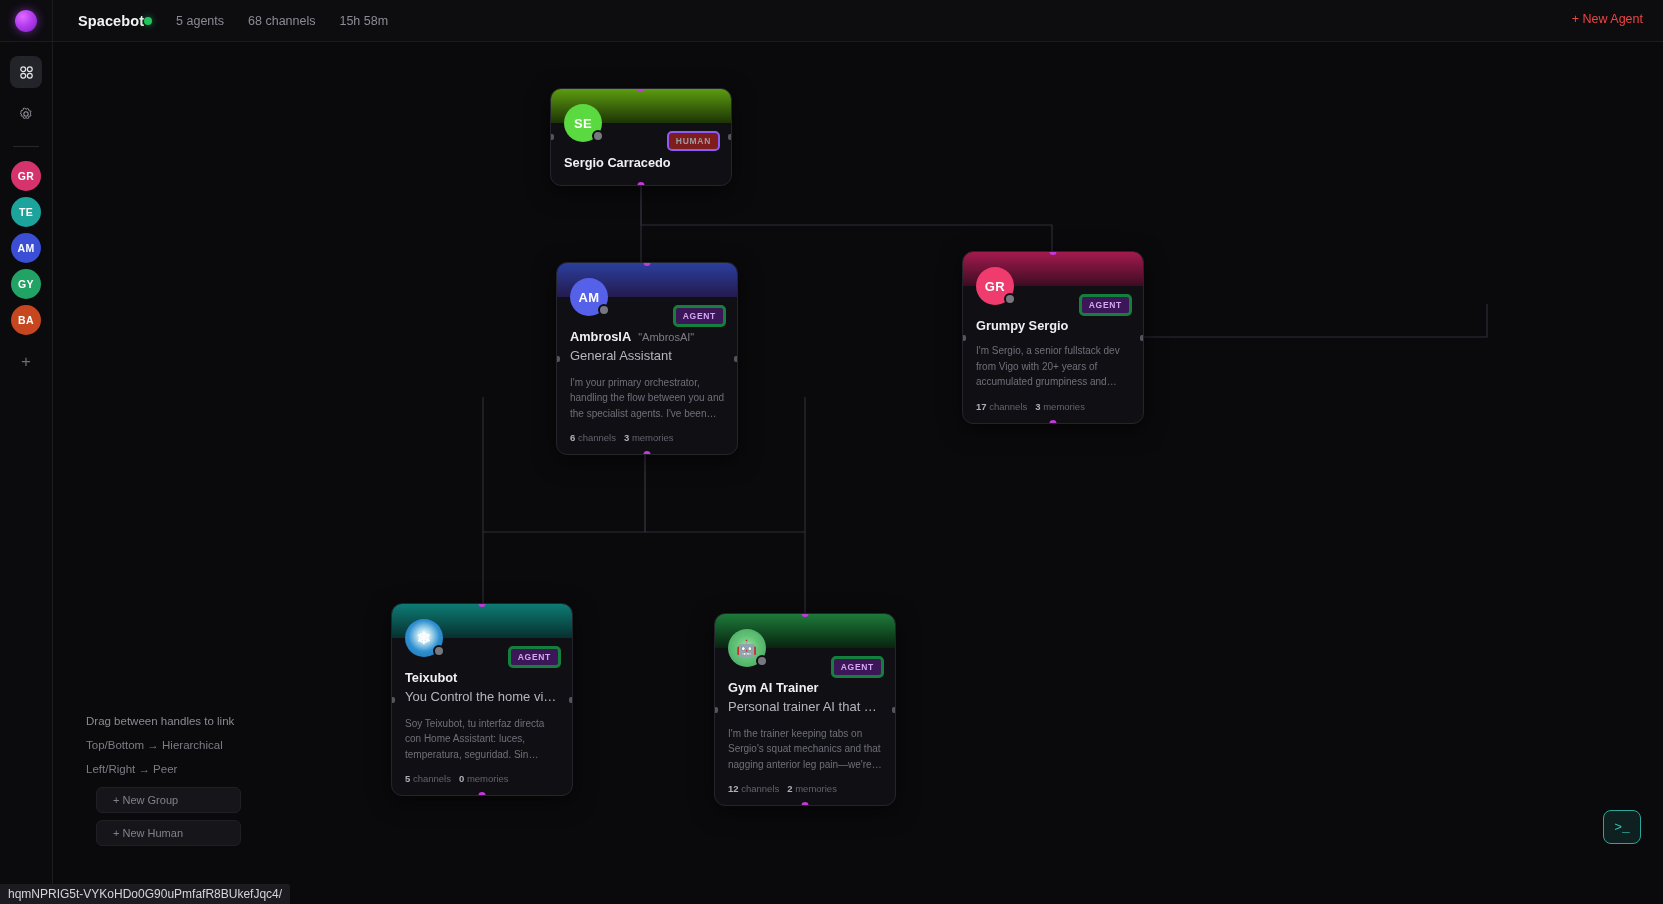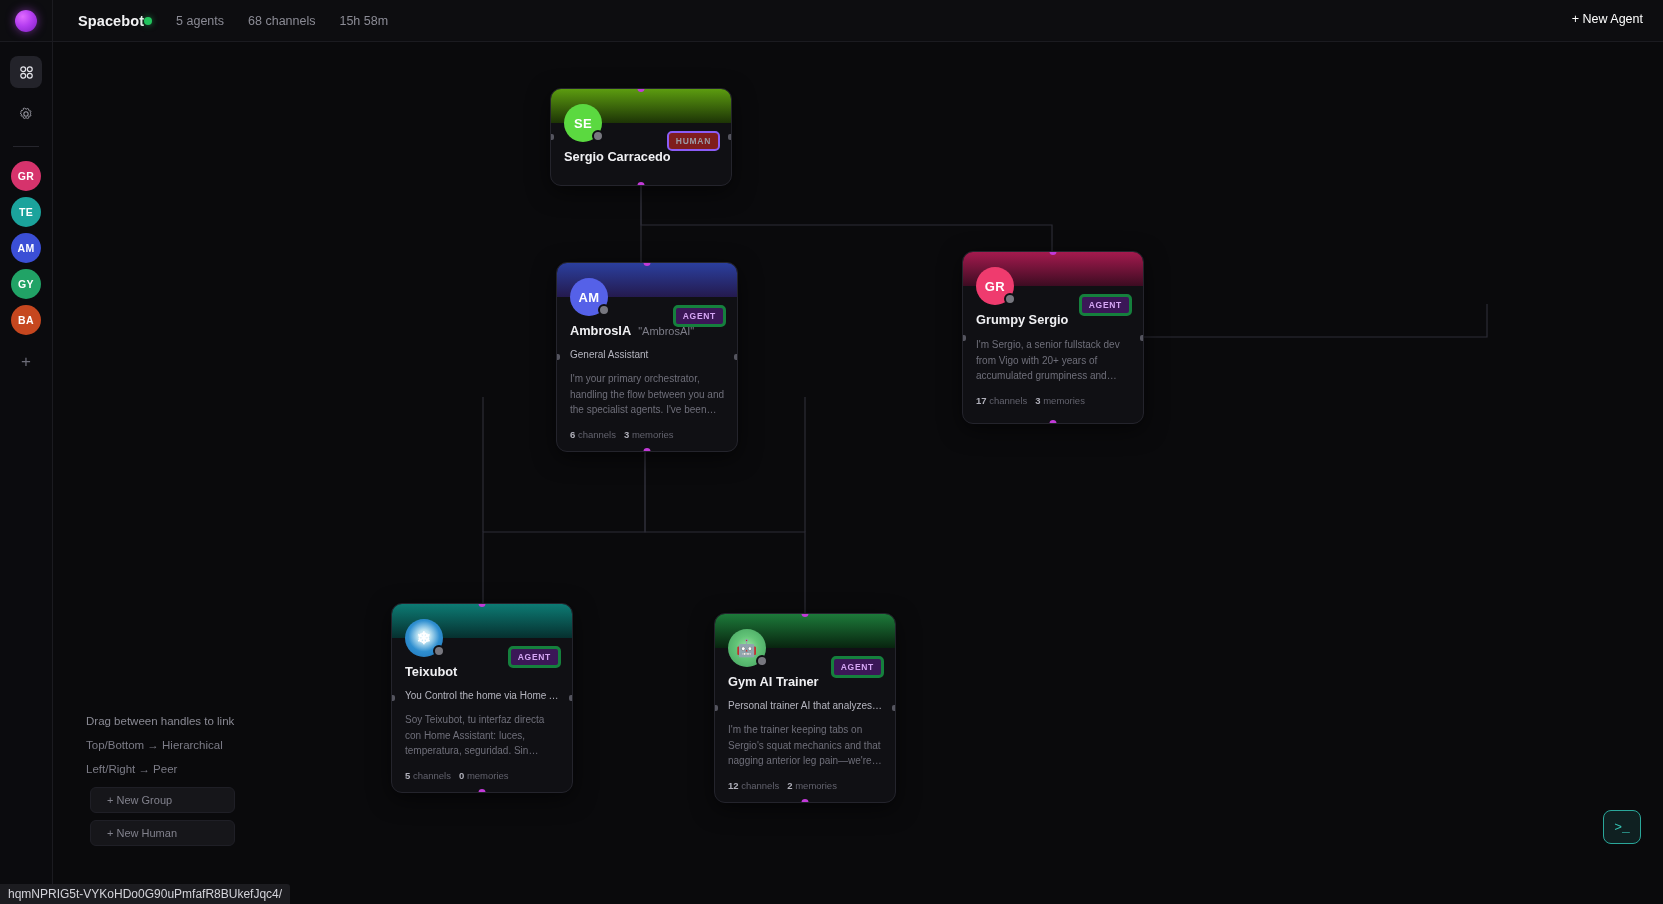--- a/index.html
+++ b/index.html
@@ -29,21 +29,21 @@
     width: 22px; height: 22px; border-radius: 50%;
     background: radial-gradient(circle at 35% 30%, #e06bff 0%, #b43df0 45%, #7d1fc0 100%);
     box-shadow: 0 0 10px rgba(186,70,240,.55);
   }
   .brand-row { display: flex; align-items: center; gap: 0; padding-left: 25px; }
   .brand-name { font-size: 14.5px; font-weight: 700; color: #f2f2f4; letter-spacing: .1px; }
   .status-dot { width: 8px; height: 8px; border-radius: 50%; background: #21c45d; box-shadow: 0 0 6px rgba(33,196,93,.6); }
   .meta-item { font-size: 12.5px; color: #8b8b95; margin-left: 24px; white-space: nowrap; }
   .new-agent-btn {
     position: absolute; right: 20px; top: 12px;
-    font-size: 12.5px; color: #ffffff; background: none; border: none;
+    font-size: 12.5px; color: #ef4444; background: none; border: none;
     cursor: pointer; font-family: inherit;
   }
 
   
   .rail {
     position: absolute; left: 0; top: 42px; width: 53px; height: 862px;
     background: #0b0b0e;
     border-right: 1px solid #1b1b20;
     display: flex; flex-direction: column; align-items: center;
     padding-top: 14px;
@@ -76,21 +76,21 @@
   .node {
     position: absolute;
     border-radius: 11px;
     background: #101014;
     border: 1px solid #24242c;
     overflow: hidden;
     box-shadow: 0 6px 22px rgba(0,0,0,.55);
     cursor: grab;
   }
   .node-banner { height: 34px; width: 100%; }
-  .node-body { position: relative; padding: 0 13px 11px 13px; }
+  .node-body { position: relative; padding: 6px 13px 11px 13px; }
   .node-avatar {
     position: absolute; left: 13px; top: -19px;
     width: 38px; height: 38px; border-radius: 50%;
     display: flex; align-items: center; justify-content: center;
     font-size: 13px; font-weight: 700; color: #fff; letter-spacing: .4px;
   }
   .node-avatar .online {
     position: absolute; right: -2px; bottom: 0px;
     width: 12px; height: 12px; border-radius: 50%;
     background: #77777f; border: 2px solid #101014;
@@ -98,21 +98,21 @@
   .badge {
     position: absolute; right: 11px; top: 8px;
     font-size: 8.5px; font-weight: 700; letter-spacing: .7px;
     padding: 3px 7px; border-radius: 5px;
   }
   .badge.agent { background: #3b1757; color: #d6a6f5; border: 3px solid #15803d; }
   .badge.human { background: #7f1d1d; color: #9b9ba6; border: 2px solid #8b5cf6; }
   .node-title-row { padding-top: 26px; display: flex; align-items: baseline; gap: 7px; }
   .node-title { font-size: 12.8px; font-weight: 700; color: #f0f0f3; }
   .node-alias { font-size: 11px; color: #7d7d88; }
-  .node-sub { font-size: 10px; color: #b5b5bf; margin-top: 10px; line-height: 1.3;
+  .node-sub { font-size: 13px; color: #b5b5bf; margin-top: 4px; line-height: 1.3;
               overflow: hidden; white-space: nowrap; text-overflow: ellipsis; }
   .node-desc {
     font-size: 10px; color: #6f6f7a; line-height: 1.55; margin-top: 10px;
     display: -webkit-box; -webkit-line-clamp: 3; -webkit-box-orient: vertical; overflow: hidden;
   }
   .node-stats { margin-top: 11px; display: flex; gap: 8px; font-size: 9.5px; color: #62626d; }
   .node-stats b { color: #b0b0ba; font-weight: 700; }
 
   
   .handle { position: absolute; width: 7px; height: 7px; border-radius: 50%; background: #c23ad8; z-index: 5; }
@@ -134,21 +134,21 @@
                display: flex; align-items: center; justify-content: center; font-size: 17px; }
 
   
   .hints { position: absolute; left: 33px; bottom: 58px; z-index: 20; }
   .hint-line { font-size: 11.5px; color: #8a8a94; margin-bottom: 12px; }
   .hint-line.small { color: #7c7c87; }
   .ghost-btn {
     width: 145px; height: 26px; border-radius: 6px;
     background: #16161a; border: 1px solid #1f1f26;
     display: flex; align-items: center; padding-left: 16px;
-    font-size: 11px; color: #81818c; margin-top: 7px; margin-left: 4px; cursor: pointer;
+    font-size: 11px; color: #81818c; margin-top: 7px; margin-left: 10px; cursor: pointer;
   }
 
   
   .statusbar {
     position: absolute; left: 0; bottom: 0; height: 20px; max-width: 360px;
     background: #1c1c20; border-top-right-radius: 3px;
     display: flex; align-items: center; padding: 0 8px;
     font-size: 12px; color: #d4d4da; z-index: 60; white-space: nowrap; overflow: hidden;
   }
 

